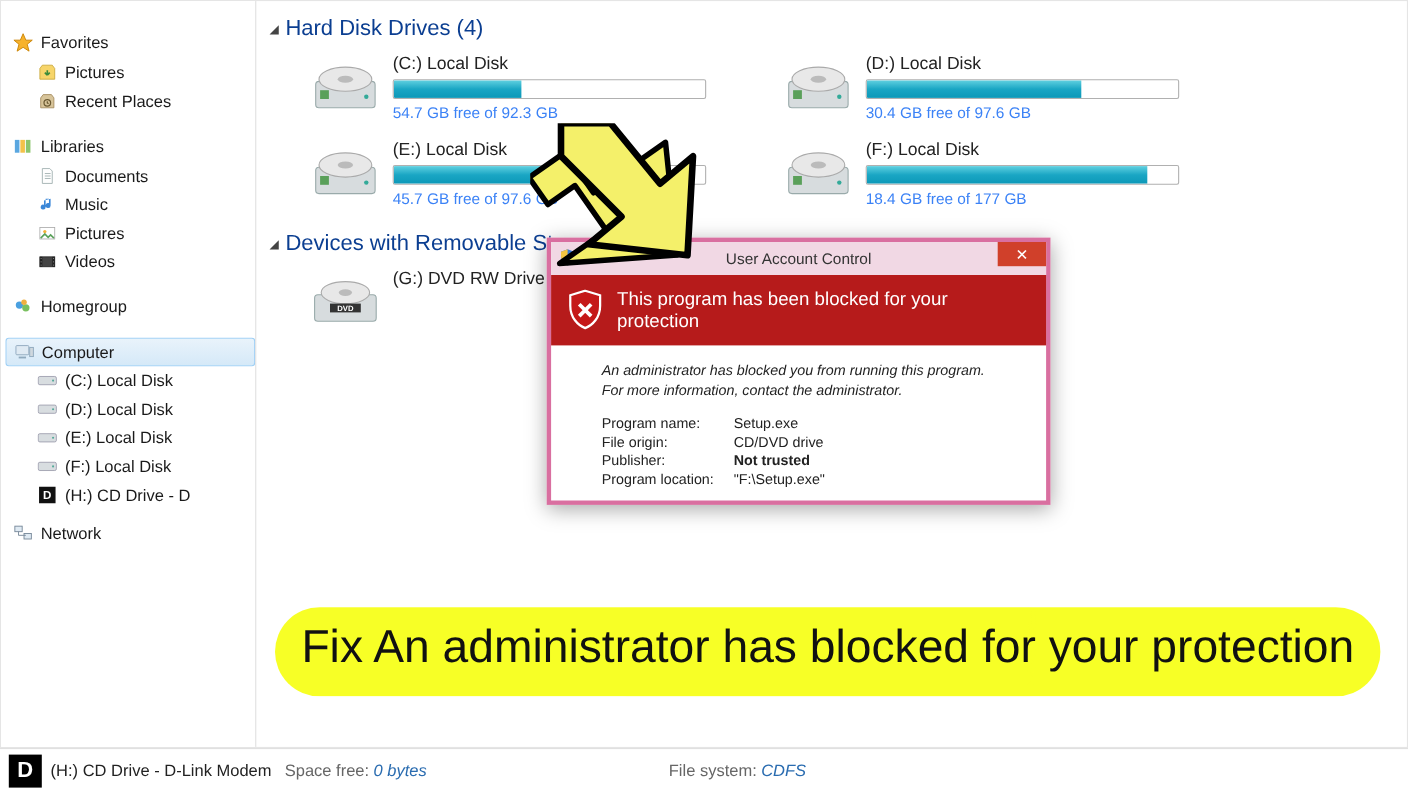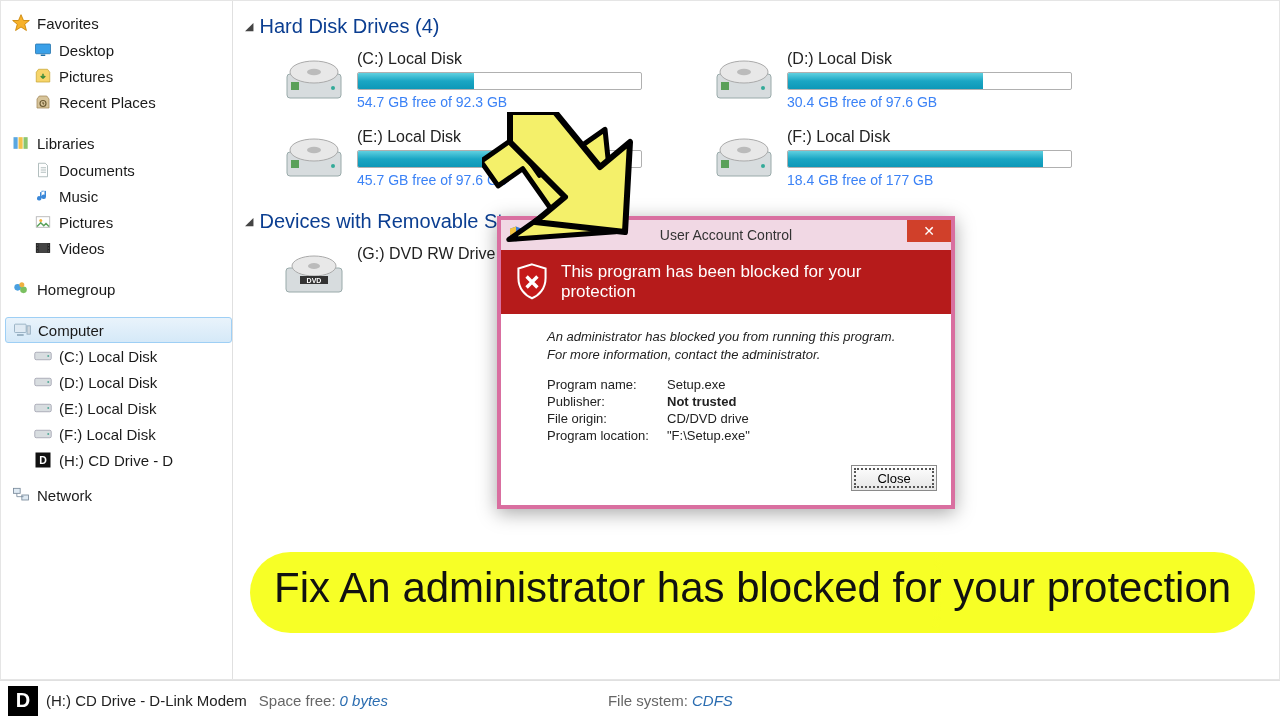--- a/index.html
+++ b/index.html
@@ -1,19 +1,19 @@
 <!DOCTYPE html>
 <html><head>
 <meta charset="utf-8">
 <style>
   * { box-sizing: border-box; margin: 0; padding: 0; font-family: "Segoe UI", Tahoma, sans-serif; }
   html, body { width: 1280px; height: 720px; overflow: hidden; background: #fff; }
   .app { width: 1280px; height: 720px; position: relative; display: flex; flex-direction: column; }
   .main { flex: 1 1 auto; display: flex; border: 1px solid #e5e5e5; }
-  .sidebar { width: 232px; min-width: 232px; background: #fff; border-right: 1px solid #e0e0e0; padding: 8px 0 0 4px; font-size: 15px; color: #1a1a1a; overflow: hidden; }
+  .sidebar { width: 232px; min-width: 232px; background: #fff; border-right: 1px solid #e0e0e0; padding: 24px 0 0 4px; font-size: 15px; color: #1a1a1a; overflow: hidden; }
   .group { margin-bottom: 14px; }
   .group-header { display: flex; align-items: center; padding: 4px 6px; color: #1a1a1a; }
   .item { display: flex; align-items: center; padding: 3px 6px 3px 28px; cursor: default; white-space: nowrap; overflow:hidden; text-overflow:ellipsis;}
   .item.selected { background: linear-gradient(#e9f3fb,#d5e9f8); border:1px solid #9ecff5; border-radius:3px; padding:2px 5px 2px 27px;}
   .ico { width: 20px; height: 20px; display: inline-flex; align-items:center; justify-content:center; margin-right: 6px; flex:0 0 20px;}
   .content { flex: 1; padding: 10px 16px 0 20px; position: relative; overflow:hidden;}
   .section-title { display:flex; align-items:center; color:#0b3e91; font-size:20px; margin: 4px 0 12px -8px;}
   .section-title .tri { font-size:11px; color:#444; margin-right:6px;}
   .drives { display:flex; flex-wrap:wrap; gap:0 40px; margin-left:26px;}
   .drive { width:390px; display:flex; align-items:flex-start; margin-bottom:18px;}
@@ -64,29 +64,20 @@
           <span class="ico">
             <svg viewBox="0 0 24 24" width="20" height="20">
                 <polygon points="12,2 15,9 22,9 16.5,13.5 18.5,21 12,16.8 5.5,21 7.5,13.5 2,9 9,9" fill="#f7b22b" stroke="#c98200" stroke-width="1"></polygon>
               </svg>
           </span>
           <span>Favorites</span>
         </div>
         <div class="item">
           <span class="ico">
               <svg width="18" height="18" viewBox="0 0 24 24">
-                <rect x="2" y="4" width="20" height="13" rx="1" fill="#3aa0e8" stroke="#1f6fa8"></rect>
-                <rect x="9" y="18" width="6" height="2" fill="#1f6fa8"></rect>
-              </svg>
-            </span>
-          <span>Desktop</span>
-        </div>
-        <div class="item">
-          <span class="ico">
-              <svg width="18" height="18" viewBox="0 0 24 24">
                 <path d="M3 7l3-4h12l3 4v13H3z" fill="#f7d56a" stroke="#c7a537"></path>
                 <path d="M12 9v6m0 0l-3-3m3 3l3-3" stroke="#3a8b3a" stroke-width="2" fill="none"></path>
               </svg>
             </span>
           <span>Pictures</span>
         </div>
         <div class="item">
           <span class="ico">
               <svg width="18" height="18" viewBox="0 0 24 24">
                 <path d="M4 8l3-4h10l3 4v12H4z" fill="#d7c49a" stroke="#a08557"></path>
@@ -378,36 +369,33 @@
       <span>This program has been blocked for your protection</span>
     </div>
     <div class="uac-body">
       <div class="uac-msg">An administrator has blocked you from running this program. For more information, contact the administrator.</div>
       <div id="uac-rows">
           <div class="uac-row">
             <div class="k">Program name:</div>
             <div class="v ">Setup.exe</div>
           </div>
           <div class="uac-row">
+            <div class="k">File origin:</div>
+            <div class="v ">CD/DVD drive</div>
+          </div>
+          <div class="uac-row">
             <div class="k">Publisher:</div>
             <div class="v bold">Not trusted</div>
-          </div>
-          <div class="uac-row">
-            <div class="k">File origin:</div>
-            <div class="v ">CD/DVD drive</div>
           </div>
           <div class="uac-row">
             <div class="k">Program location:</div>
             <div class="v ">"F:\Setup.exe"</div>
           </div>
         </div>
     </div>
-    <div class="uac-buttons">
-      <button>Close</button>
-    </div>
   </div>
 
   <svg class="annot" style="left:482px; top:110px;" width="170" height="160" viewBox="0 0 170 160">
     <g transform="rotate(0)">
       <polygon points="30,10 70,10 70,55 150,55 100,145 8,90 60,90 60,40 30,40" transform="rotate(-35 80 80)" fill="#f4f06a" stroke="#000" stroke-width="5" stroke-linejoin="round"></polygon>
 
     </g>
     <polygon points="40,8 82,8 82,60 120,60 160,100 116,146 72,100 40,100 40,60 40,8" fill="none"></polygon>
   </svg>
 

